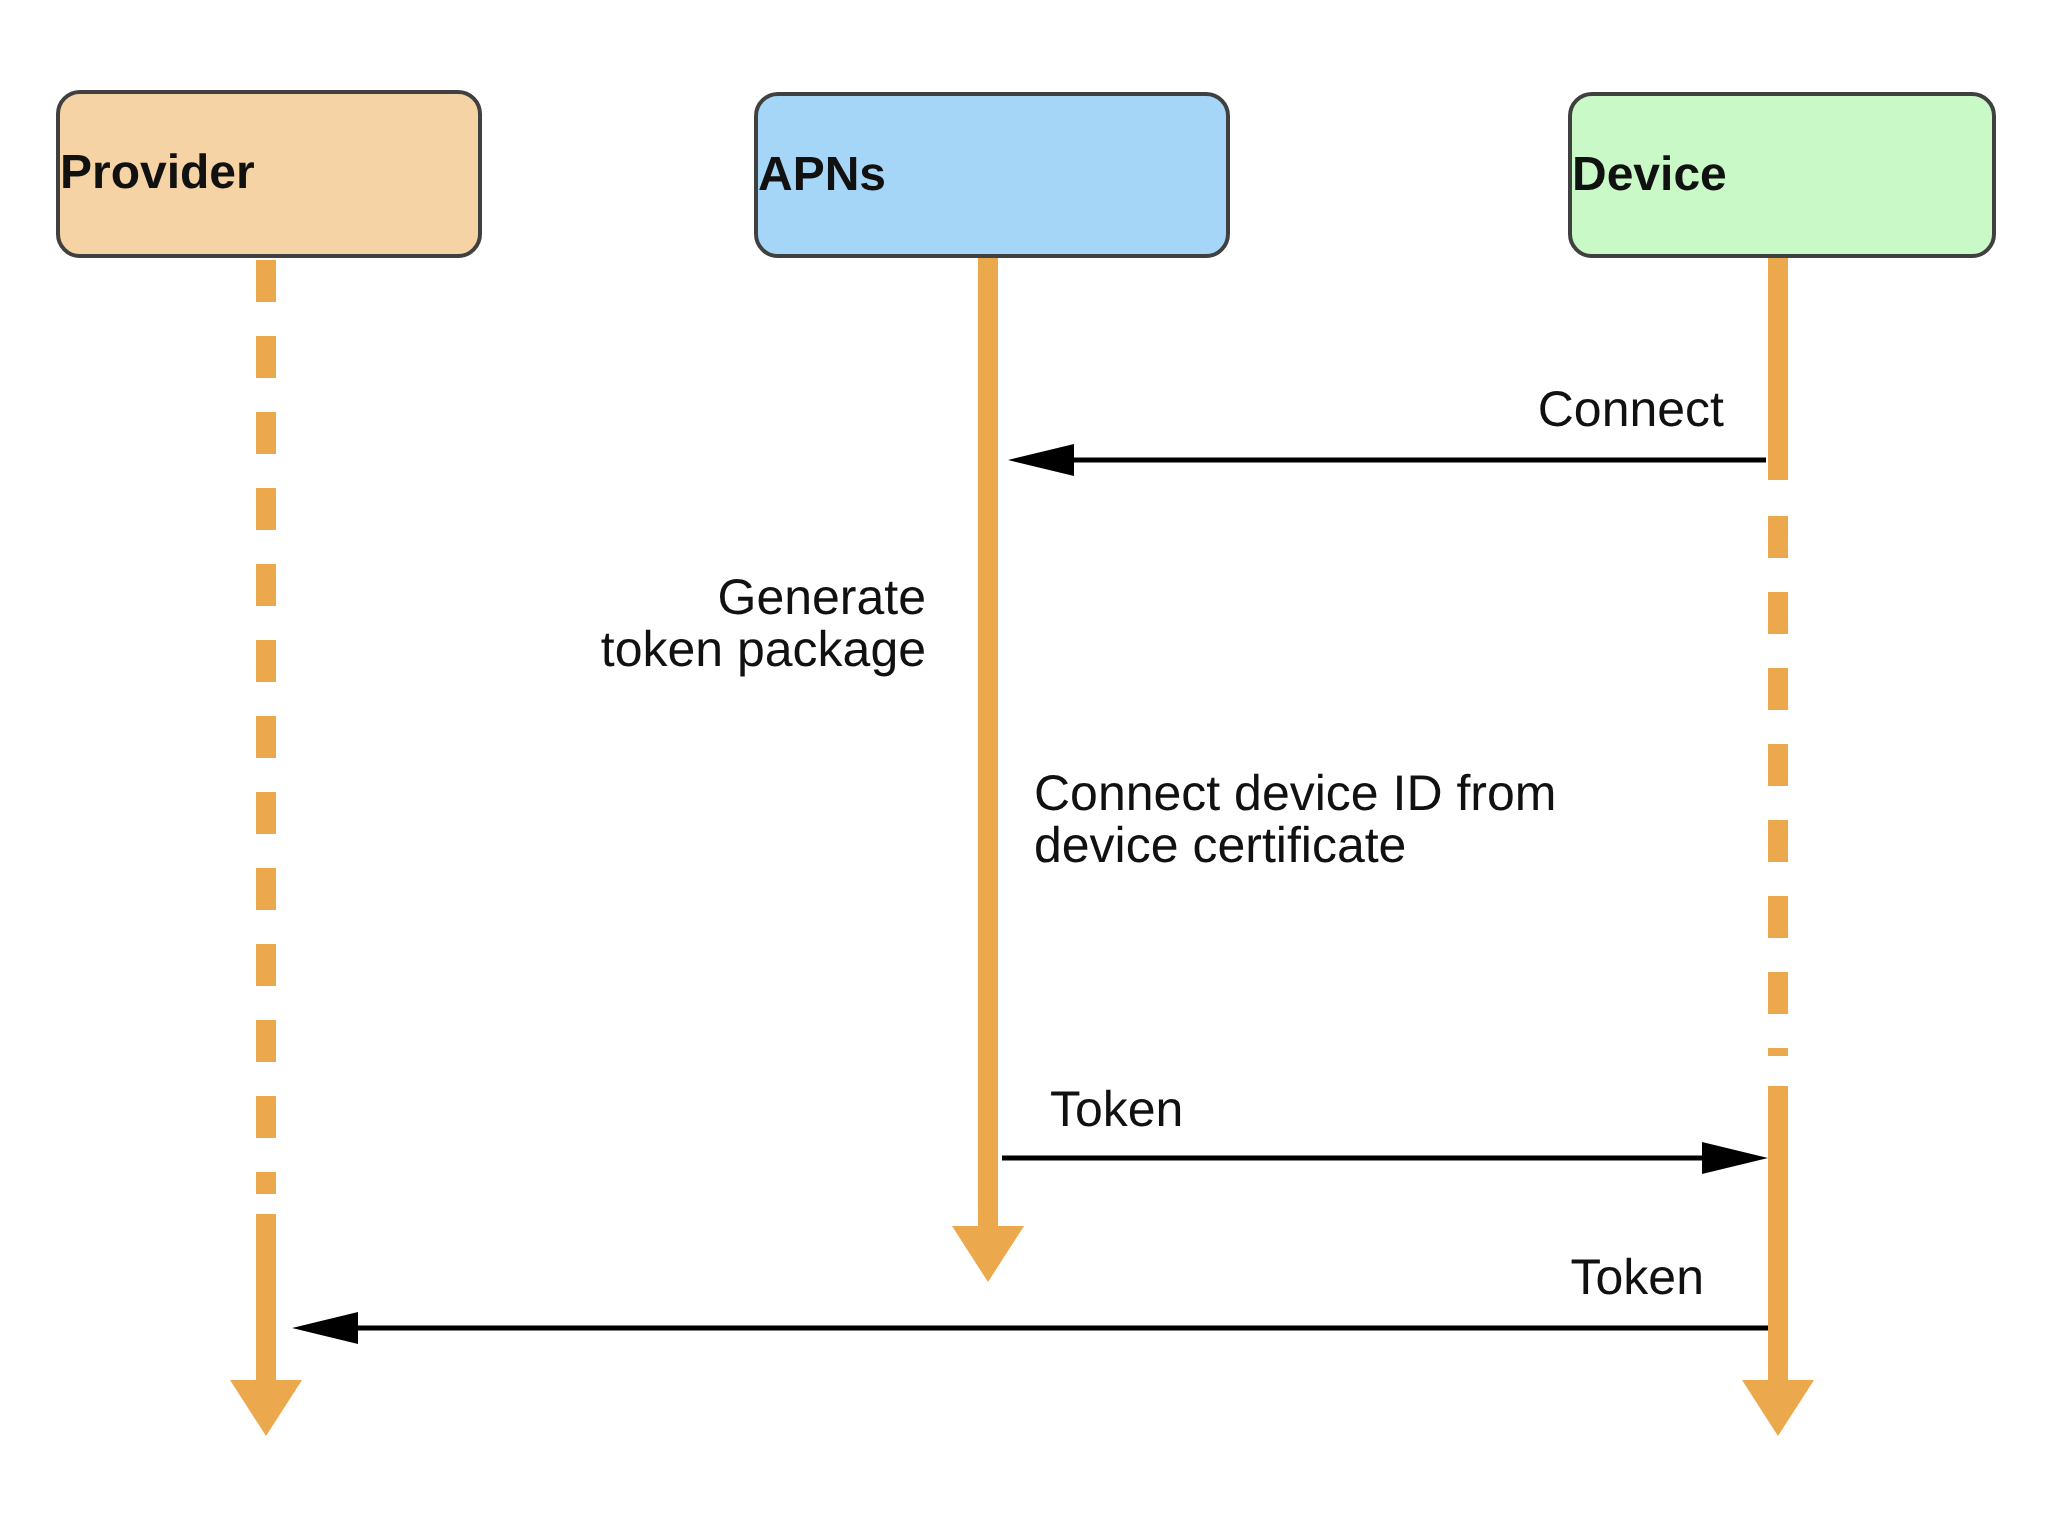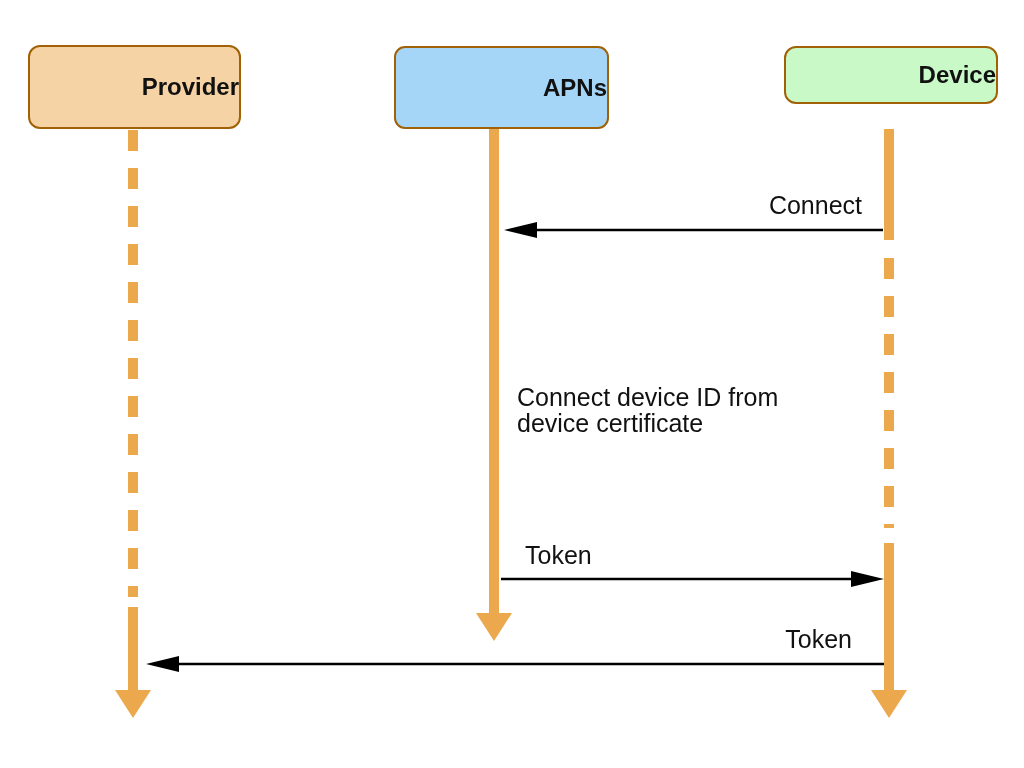--- a/index.html
+++ b/index.html
@@ -20,32 +20,32 @@
     left: 0;
     top: 0;
     width: 1024px;
     height: 768px;
   }
   .lifeline { stroke-width: 10; fill: none; }
   .lifeline.dashed { stroke-dasharray: 21 17; }
   .msg-line { stroke-width: 2.5; fill: none; }
   .actor-box {
     position: absolute;
-    border: 2px solid #a16207;
+    border: 2px solid #404040;
     border-radius: 12px;
     display: flex;
     align-items: center;
-    justify-content: flex-end;
+    justify-content: flex-start;
     font-weight: bold;
     font-size: 24px;
     box-sizing: border-box;
   }
   .actor-provider { left: 28px;  top: 45px; width: 213px; height: 84px; }
-  .actor-apns     { left: 394px; top: 46px; width: 215px; height: 83px; border-radius: 11px; }
-  .actor-device   { left: 784px; top: 46px; width: 214px; height: 58px; }
+  .actor-apns     { left: 377px; top: 46px; width: 238px; height: 83px; }
+  .actor-device   { left: 784px; top: 46px; width: 214px; height: 83px; }
   .lbl {
     position: absolute;
     font-size: 25px;
     line-height: 26px;
     white-space: pre-line;
   }
   .lbl-connect { right: 162px; top: 192px; text-align: right; }
   .lbl-token-1 { left: 525px;  top: 542px; text-align: left; }
   .lbl-token-2 { right: 172px; top: 626px; text-align: right; }
   .note-generate-token { right: 561px; top: 286px; text-align: right; }
@@ -88,15 +88,17 @@
     <span>APNs</span>
   </div>
   <div class="actor-box actor-device" style="background-color: rgb(201, 249, 199);">
     <span>Device</span>
   </div>
 
   <div class="lbl lbl-connect">Connect</div>
   <div class="lbl lbl-token-1">Token</div>
   <div class="lbl lbl-token-2">Token</div>
 
+  <div class="lbl note-generate-token">Generate
+token package</div>
   <div class="lbl note-device-id">Connect device ID from
 device certificate</div>
 </div>
 
 </body></html>

